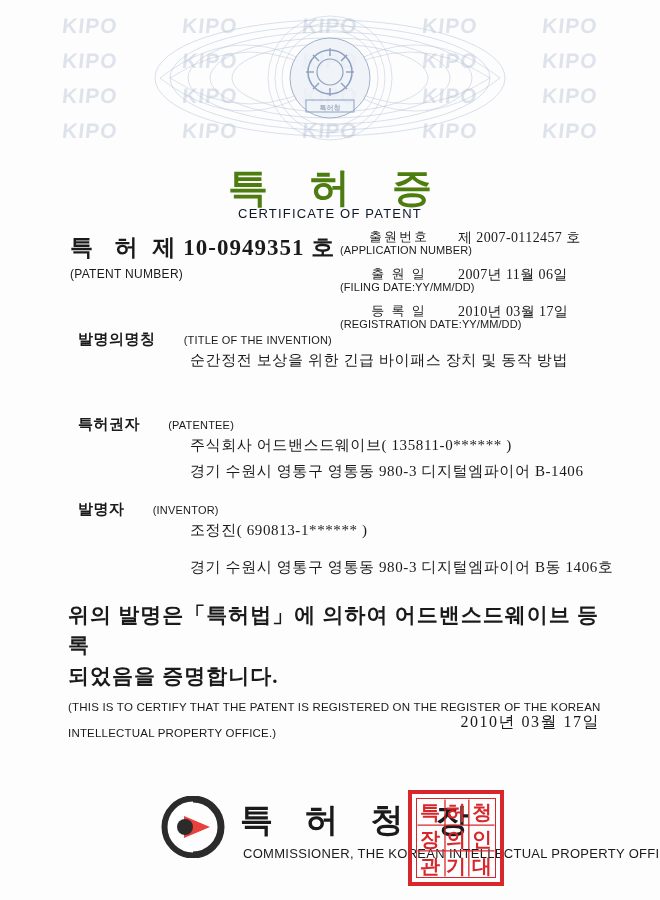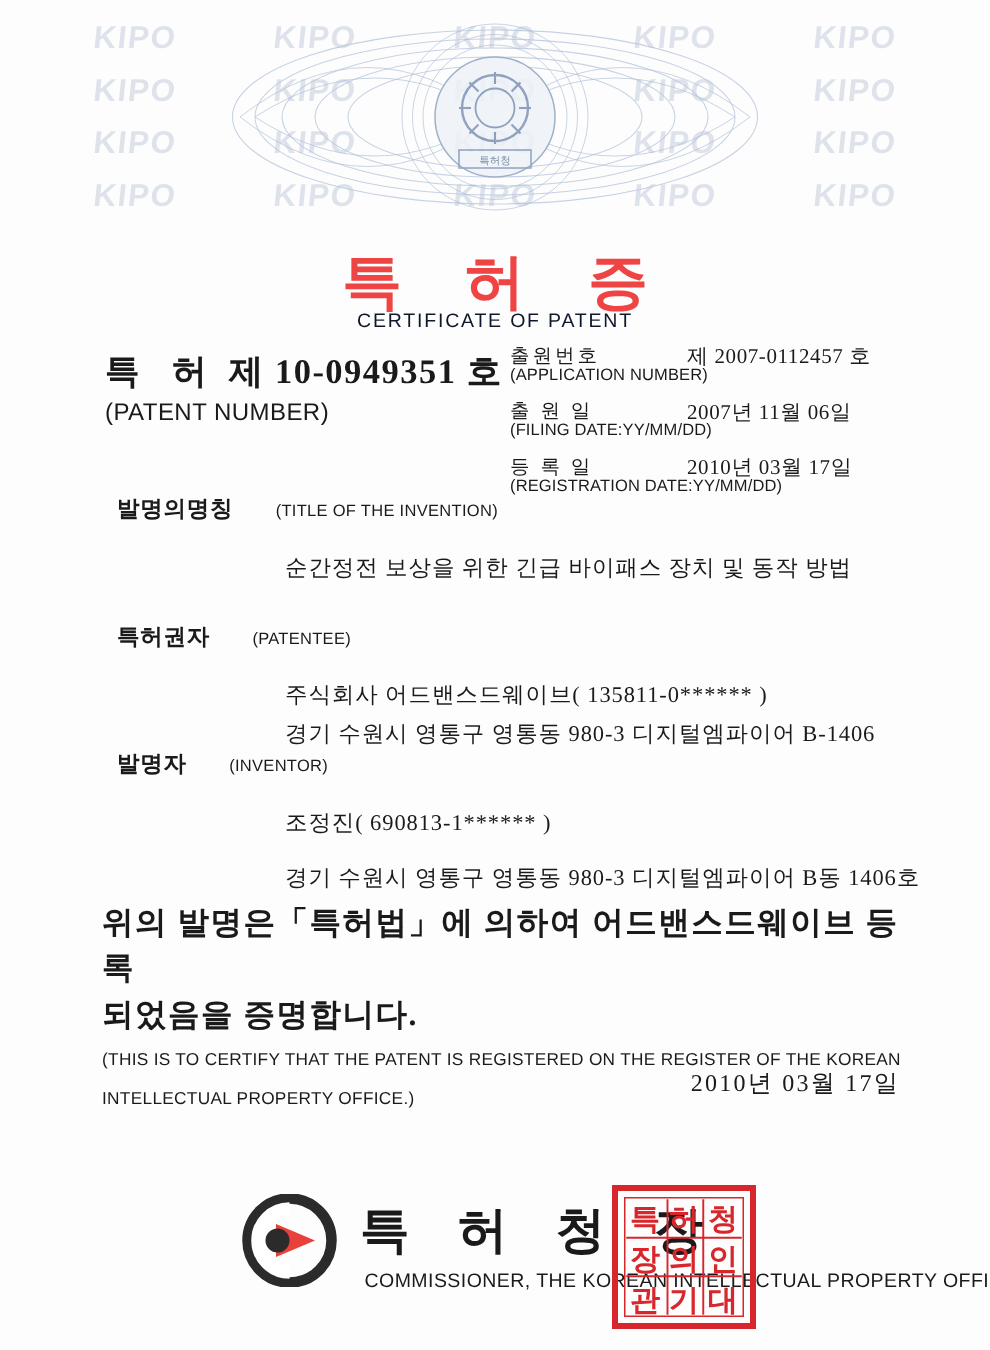--- a/index.html
+++ b/index.html
@@ -66,21 +66,21 @@
     position: absolute;
     top: 160px;
     left: 0;
     width: 660px;
     text-align: center;
     font-size: 40px;
     font-weight: bold;
     letter-spacing: 16px;
     text-indent: 16px;
     font-family: "Liberation Serif", serif;
-    color: #ef4444;
+    color: #4d7c0f;
   }
   .title-en {
     position: absolute;
     top: 206px;
     left: 0;
     width: 660px;
     text-align: center;
     font-size: 13px;
     letter-spacing: 1.2px;
     font-family: "Liberation Sans", sans-serif;
@@ -96,21 +96,21 @@
   }
   .pn-line {
     font-size: 23px;
     font-weight: bold;
     letter-spacing: 1px;
     white-space: nowrap;
   }
   .pn-label-kr { letter-spacing: 8px; }
   .pn-sub {
     margin-top: 4px;
-    font-size: 16px;
+    font-size: 12px;
     font-family: "Liberation Sans", sans-serif;
     letter-spacing: 0.3px;
   }
 
   
   .meta {
     position: absolute;
     top: 228px;
     left: 340px;
     width: 300px;
@@ -118,20 +118,21 @@
   }
   .meta-row {
     display: flex;
     align-items: flex-start;
     margin-bottom: 9px;
     white-space: nowrap;
   }
   .meta-key {
     width: 118px;
     flex: 0 0 118px;
+    text-align: center;
   }
   .meta-key .k-kr {
     font-size: 13px;
     letter-spacing: 2px;
     display: block;
   }
   .meta-key .k-en {
     font-size: 11px;
     font-family: "Liberation Sans", sans-serif;
     letter-spacing: 0.1px;
@@ -157,21 +158,21 @@
   }
   .field-label .en {
     font-size: 11px;
     font-weight: normal;
     font-family: "Liberation Sans", sans-serif;
     letter-spacing: 0.2px;
     padding-left: 24px;
   }
   .field-value {
     font-size: 15px;
-    margin-top: 20px;
+    margin-top: 2px;
     margin-left: 112px;
     letter-spacing: 0.6px;
   }
   .field-value.addr { margin-left: 112px; margin-top: 7px; }
 
   #title-of-invention { top: 330px; }
   #patentee { top: 415px; }
   #inventor { top: 500px; }
 
   

